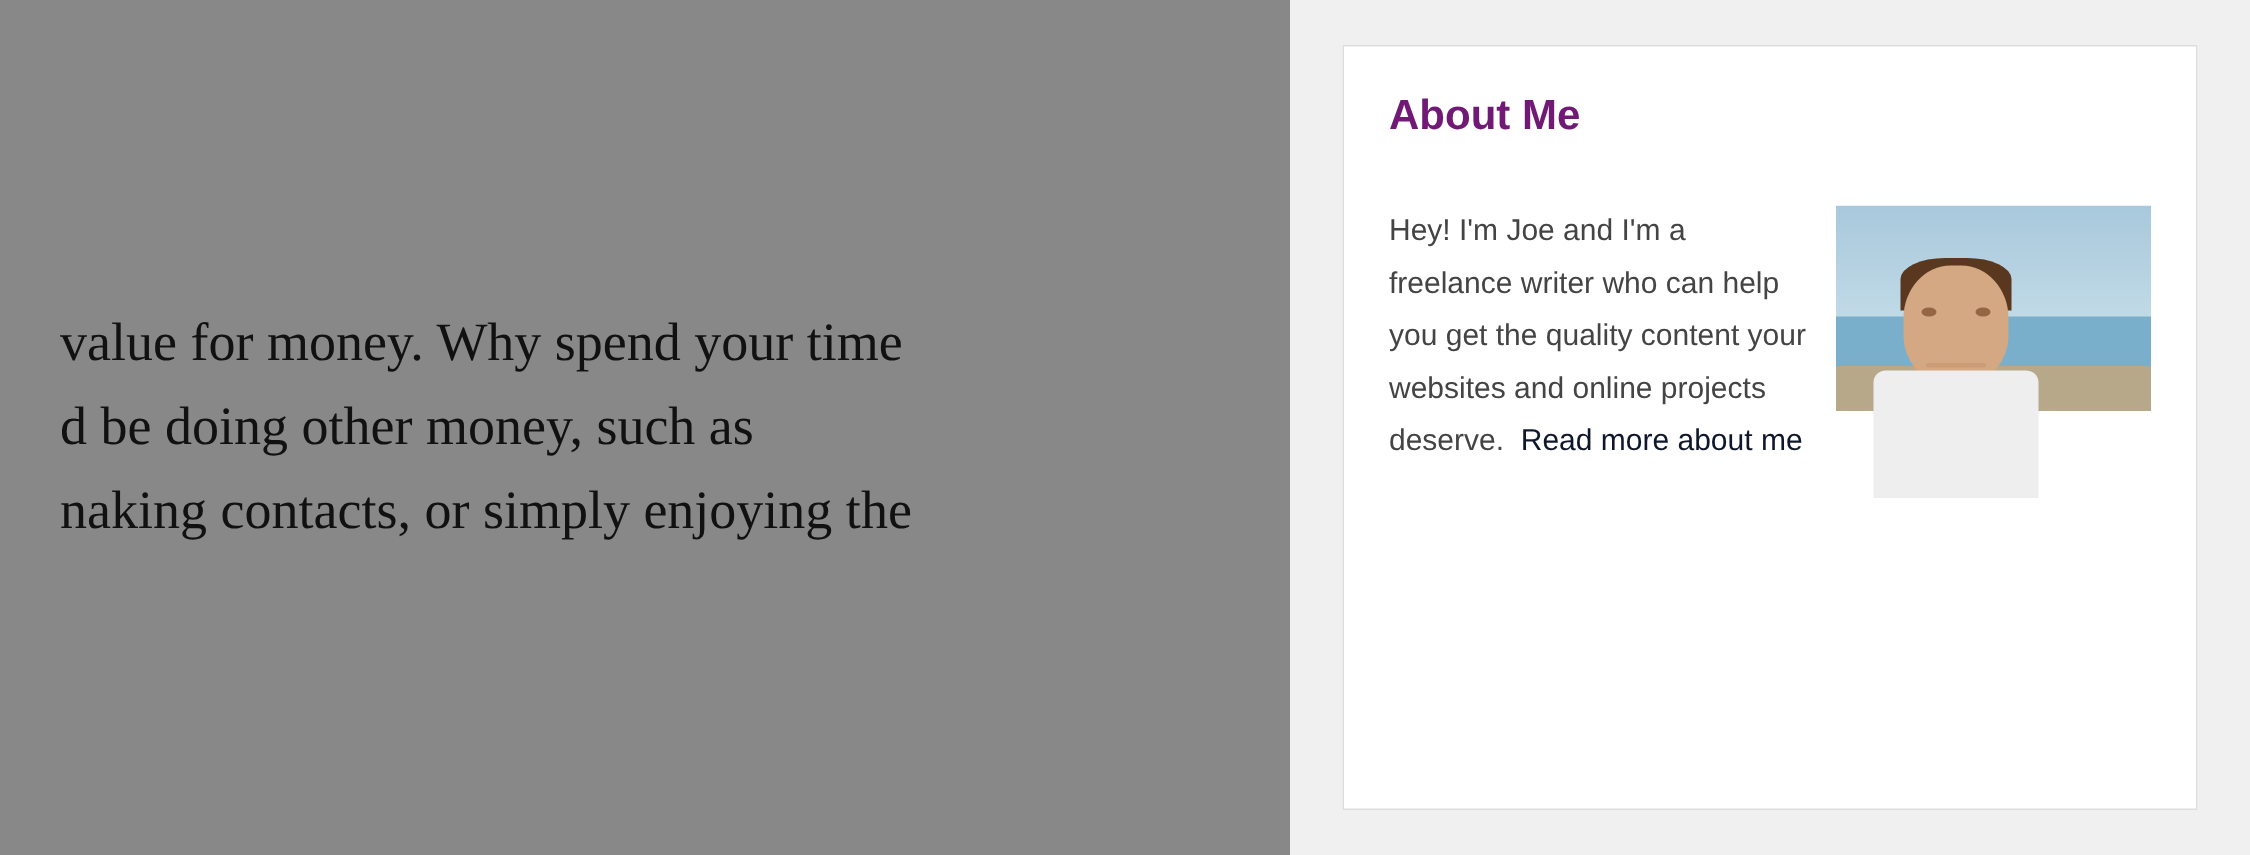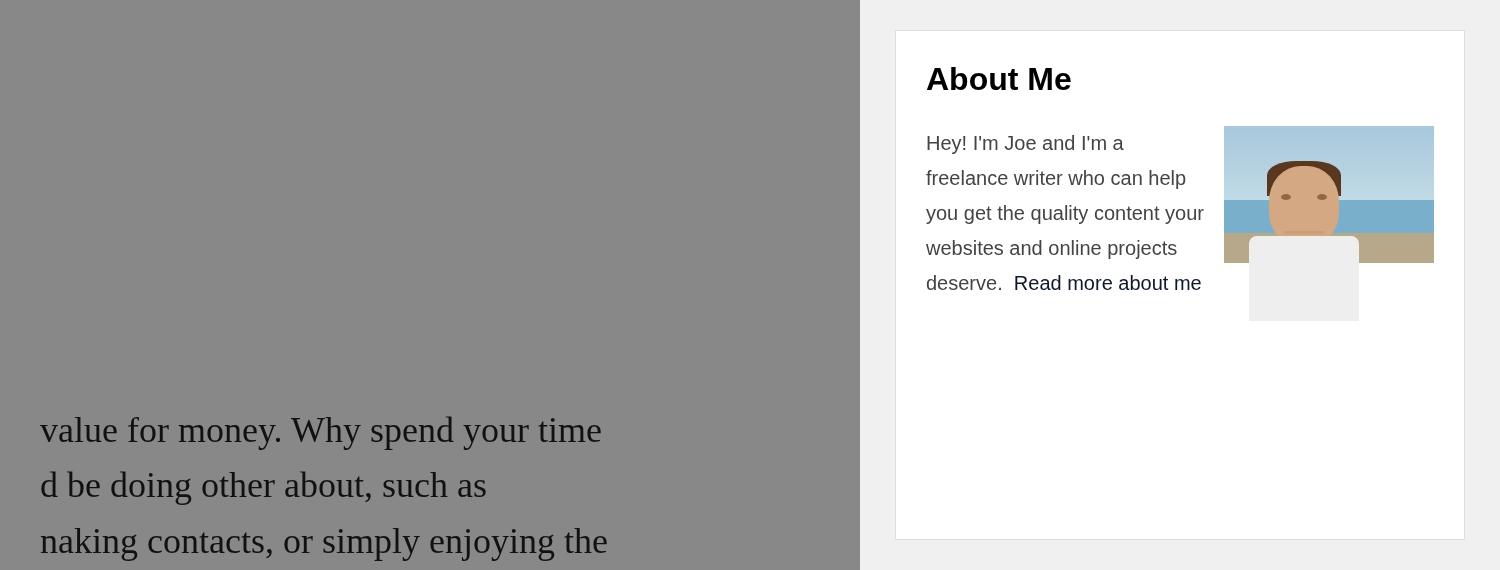--- a/index.html
+++ b/index.html
@@ -25,21 +25,21 @@
     }
 
     .main-content {
       position: absolute;
       left: 0;
       top: 0;
       width: 984px;
       height: 100%;
       padding: 0 40px;
       display: flex;
-      align-items: flex-end;
+      align-items: center;
     }
 
     .main-text {
       font-size: 36px;
       line-height: 1.55;
       color: #111;
       font-family: Georgia, serif;
     }
 
     .sidebar {
@@ -53,25 +53,25 @@
     }
 
     .about-me-box {
       background: #fff;
       border: 1px solid #ddd;
       padding: 30px 30px 30px 30px;
       height: 100%;
     }
 
     .about-me-title {
-      font-size: 32px;
+      font-size: 28px;
       font-weight: bold;
-      color: #000000;
+      color: #701a75;
       font-family: Arial, Helvetica, sans-serif;
-      margin-bottom: 28px;
+      margin-bottom: 44px;
     }
 
     .sky {
       position: absolute;
       top: 0;
       left: 0;
       width: 100%;
       height: 45%;
       background: linear-gradient(180deg, #a8c8dc 0%, #c5dde8 100%);
     }
@@ -158,21 +158,21 @@
     }
   </style>
 </head>
 <body>
 
 <div class="page-wrapper">
 
   <div class="main-content">
     <div class="main-text">
       <span>value for money. Why spend your time</span><br>
-      <span>d be doing other about, such as</span><br>
+      <span>d be doing other money, such as</span><br>
       <span>naking contacts, or simply enjoying the</span>
     </div>
   </div>
 
   <div class="sidebar">
     <div class="about-me-box">
 
       <div class="about-me-title">About Me</div>
 
       <div class="text-with-float">

